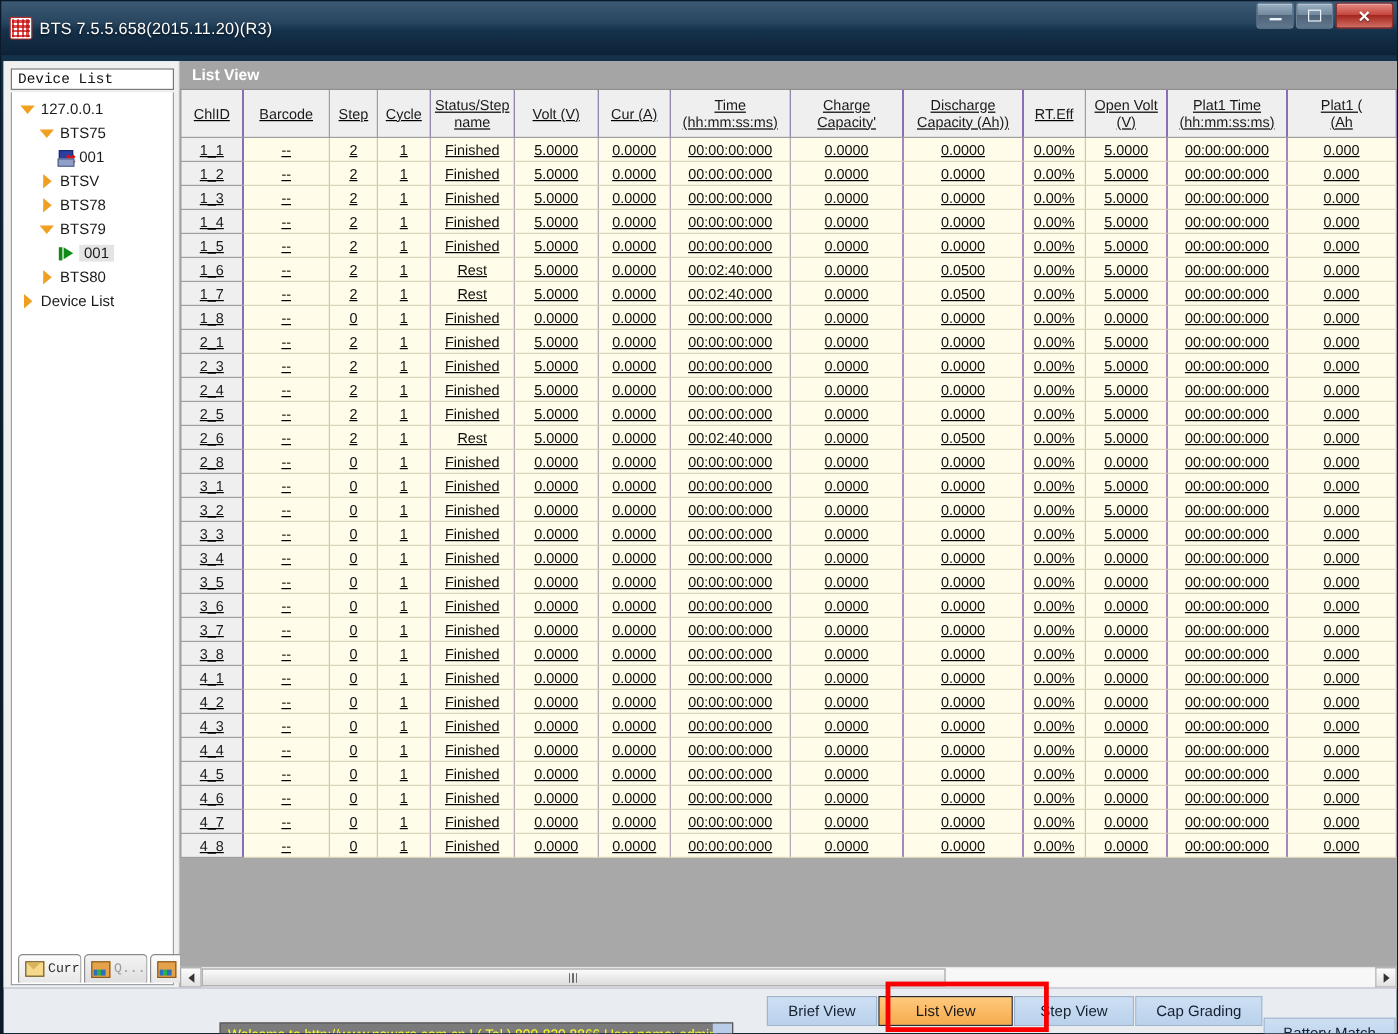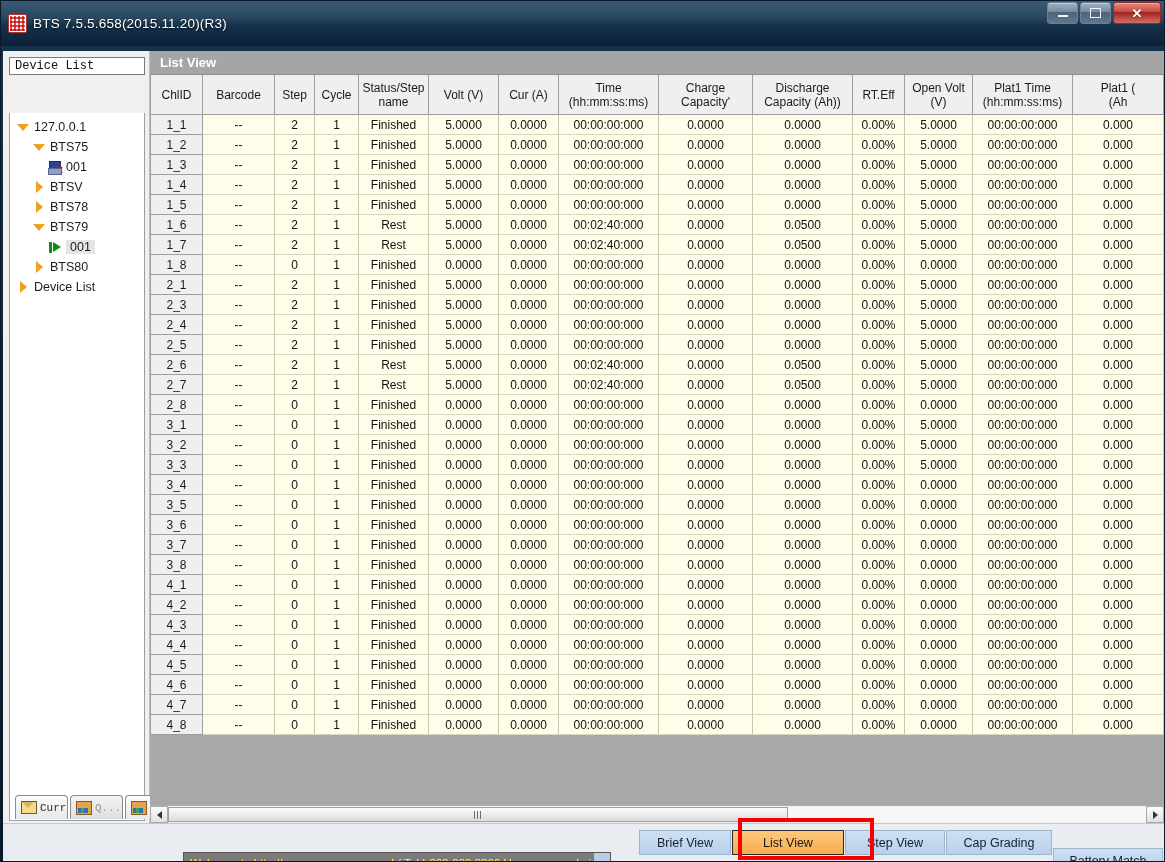--- a/index.html
+++ b/index.html
@@ -99,21 +99,21 @@
     display: flex;
   }
 
   
   .left-panel {
     width: 177px; height: 100%;
     box-sizing: border-box;
     background: #f0f0f0;
     border-right: 1px solid #b9bfc6;
     position: relative;
-    display: flex; flex-direction: column; gap: 36px;
+    display: flex; flex-direction: column;
   }
   .tree-header {
     margin: 6px 4px 0 6px;
     height: 18px;
     background: #fff;
     border: 1px solid #7a7a7a;
     font-family: "Liberation Mono", monospace;
     font-size: 12px; color: #111;
     padding-left: 5px;
     display: flex; align-items: center;
@@ -225,20 +225,21 @@
     background: #a8a8a8;
     overflow: hidden;
   }
 
   table.grid {
     border-collapse: collapse;
     table-layout: fixed;
     width: 1013px;
     font-size: 12px;
     background: #6d28d9;
+    text-decoration: underline;
   }
   table.grid th {
     background: #efefef;
     border: 1px solid #9e9e9e;
     border-top: none;
     color: #1a1a1a;
     font-weight: normal;
     font-size: 12px;
     height: 39px;
     line-height: 14px;
@@ -757,36 +758,20 @@
                 <td>0.0000</td>
                 <td>00:02:40:000</td>
                 <td>0.0000</td>
                 <td>0.0500</td>
                 <td>0.00%</td>
                 <td>5.0000</td>
                 <td>00:00:00:000</td>
                 <td>0.000</td>
               </tr>
               <tr>
-                <td class="rowhead">2_7</td>
-                <td>--</td>
-                <td>2</td>
-                <td>1</td>
-                <td>Rest</td>
-                <td>5.0000</td>
-                <td>0.0000</td>
-                <td>00:02:40:000</td>
-                <td>0.0000</td>
-                <td>0.0500</td>
-                <td>0.00%</td>
-                <td>5.0000</td>
-                <td>00:00:00:000</td>
-                <td>0.000</td>
-              </tr>
-              <tr>
                 <td class="rowhead">2_8</td>
                 <td>--</td>
                 <td>0</td>
                 <td>1</td>
                 <td>Finished</td>
                 <td>0.0000</td>
                 <td>0.0000</td>
                 <td>00:00:00:000</td>
                 <td>0.0000</td>
                 <td>0.0000</td>

